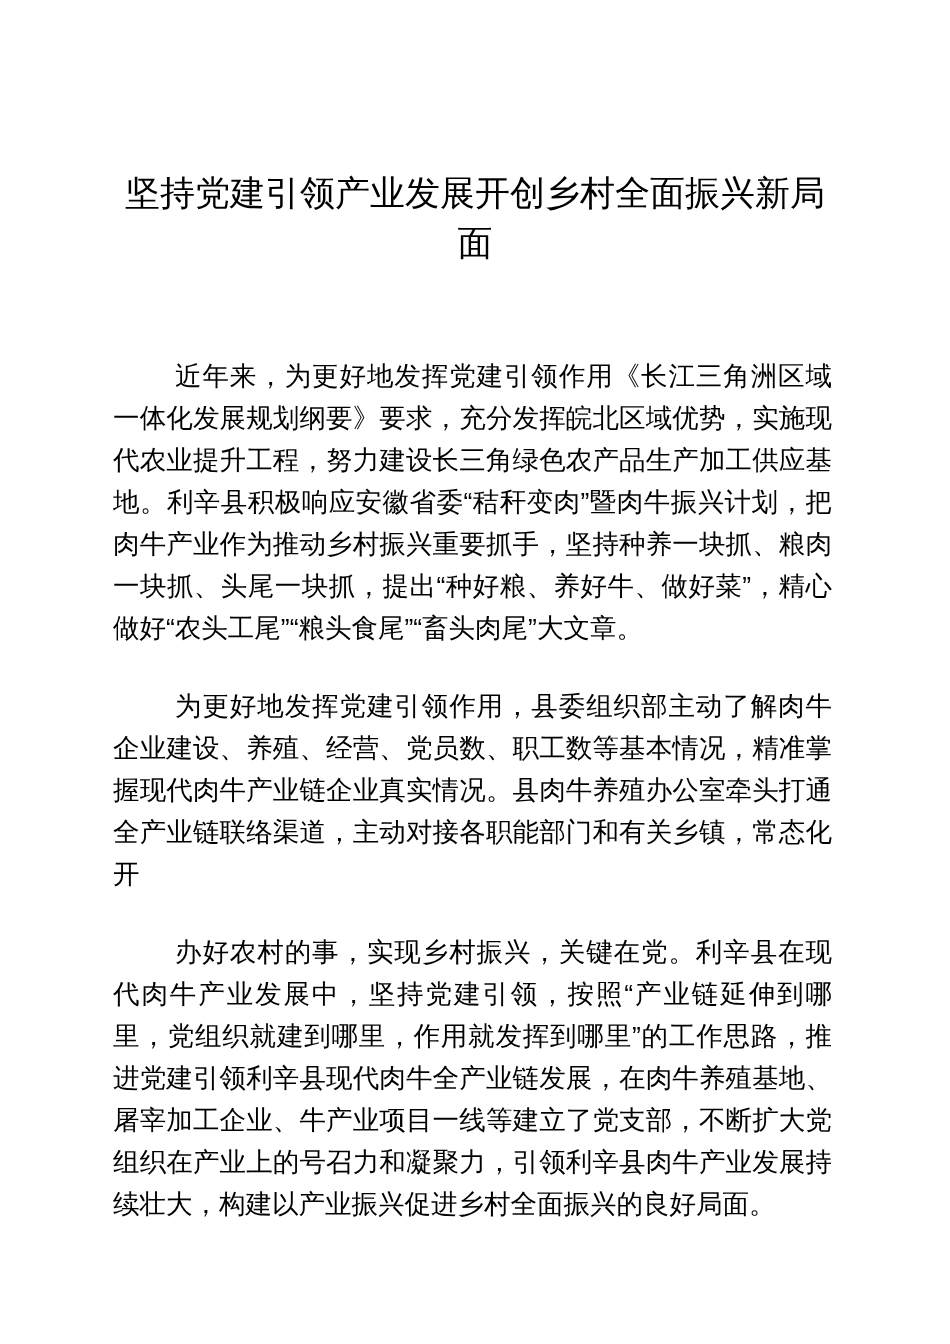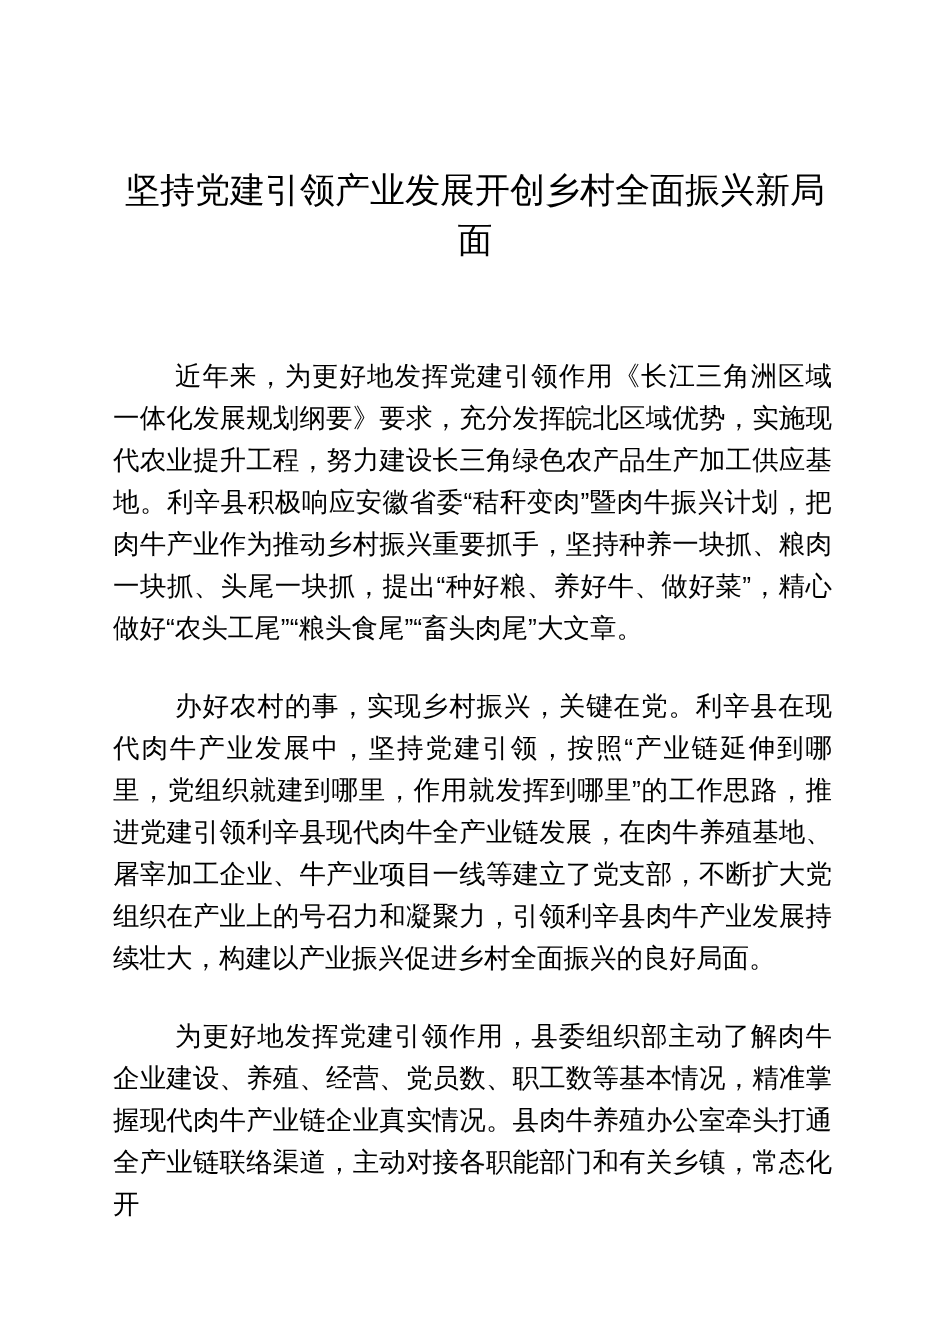--- a/index.html
+++ b/index.html
@@ -23,21 +23,20 @@
   }
   .title {
     width: 712px;
     margin: 168px auto 7px auto;
     font-size: 35px;
     line-height: 50px;
     font-weight: normal;
     text-align: center;
     letter-spacing: 0;
     color: #000000;
-    font-family: Liberation Mono, monospace;
   }
   .content {
     margin-top: 87px;
     margin-left: 113px;
     width: 719px;
   }
   .para {
     margin: 0 0 36px 0;
     font-size: 26.5px;
     line-height: 42px;
@@ -51,16 +50,16 @@
     margin-bottom: 0;
   }
 </style>
 </head>
 <body>
 
 <div class="page">
   <h1 class="title">坚持党建引领产业发展开创乡村全面振兴新局面</h1>
   <div class="content">
     <p class="para">近年来，为更好地发挥党建引领作用《长江三角洲区域一体化发展规划纲要》要求，充分发挥皖北区域优势，实施现代农业提升工程，努力建设长三角绿色农产品生产加工供应基地。利辛县积极响应安徽省委“秸秆变肉”暨肉牛振兴计划，把肉牛产业作为推动乡村振兴重要抓手，坚持种养一块抓、粮肉一块抓、头尾一块抓，提出“种好粮、养好牛、做好菜”，精心做好“农头工尾”“粮头食尾”“畜头肉尾”大文章。</p>
+    <p class="para">为更好地发挥党建引领作用，县委组织部主动了解肉牛企业建设、养殖、经营、党员数、职工数等基本情况，精准掌握现代肉牛产业链企业真实情况。县肉牛养殖办公室牵头打通全产业链联络渠道，主动对接各职能部门和有关乡镇，常态化开</p>
     <p class="para">办好农村的事，实现乡村振兴，关键在党。利辛县在现代肉牛产业发展中，坚持党建引领，按照“产业链延伸到哪里，党组织就建到哪里，作用就发挥到哪里”的工作思路，推进党建引领利辛县现代肉牛全产业链发展，在肉牛养殖基地、屠宰加工企业、牛产业项目一线等建立了党支部，不断扩大党组织在产业上的号召力和凝聚力，引领利辛县肉牛产业发展持续壮大，构建以产业振兴促进乡村全面振兴的良好局面。</p>
-    <p class="para">为更好地发挥党建引领作用，县委组织部主动了解肉牛企业建设、养殖、经营、党员数、职工数等基本情况，精准掌握现代肉牛产业链企业真实情况。县肉牛养殖办公室牵头打通全产业链联络渠道，主动对接各职能部门和有关乡镇，常态化开</p>
   </div>
 </div>
 
 </body></html>

